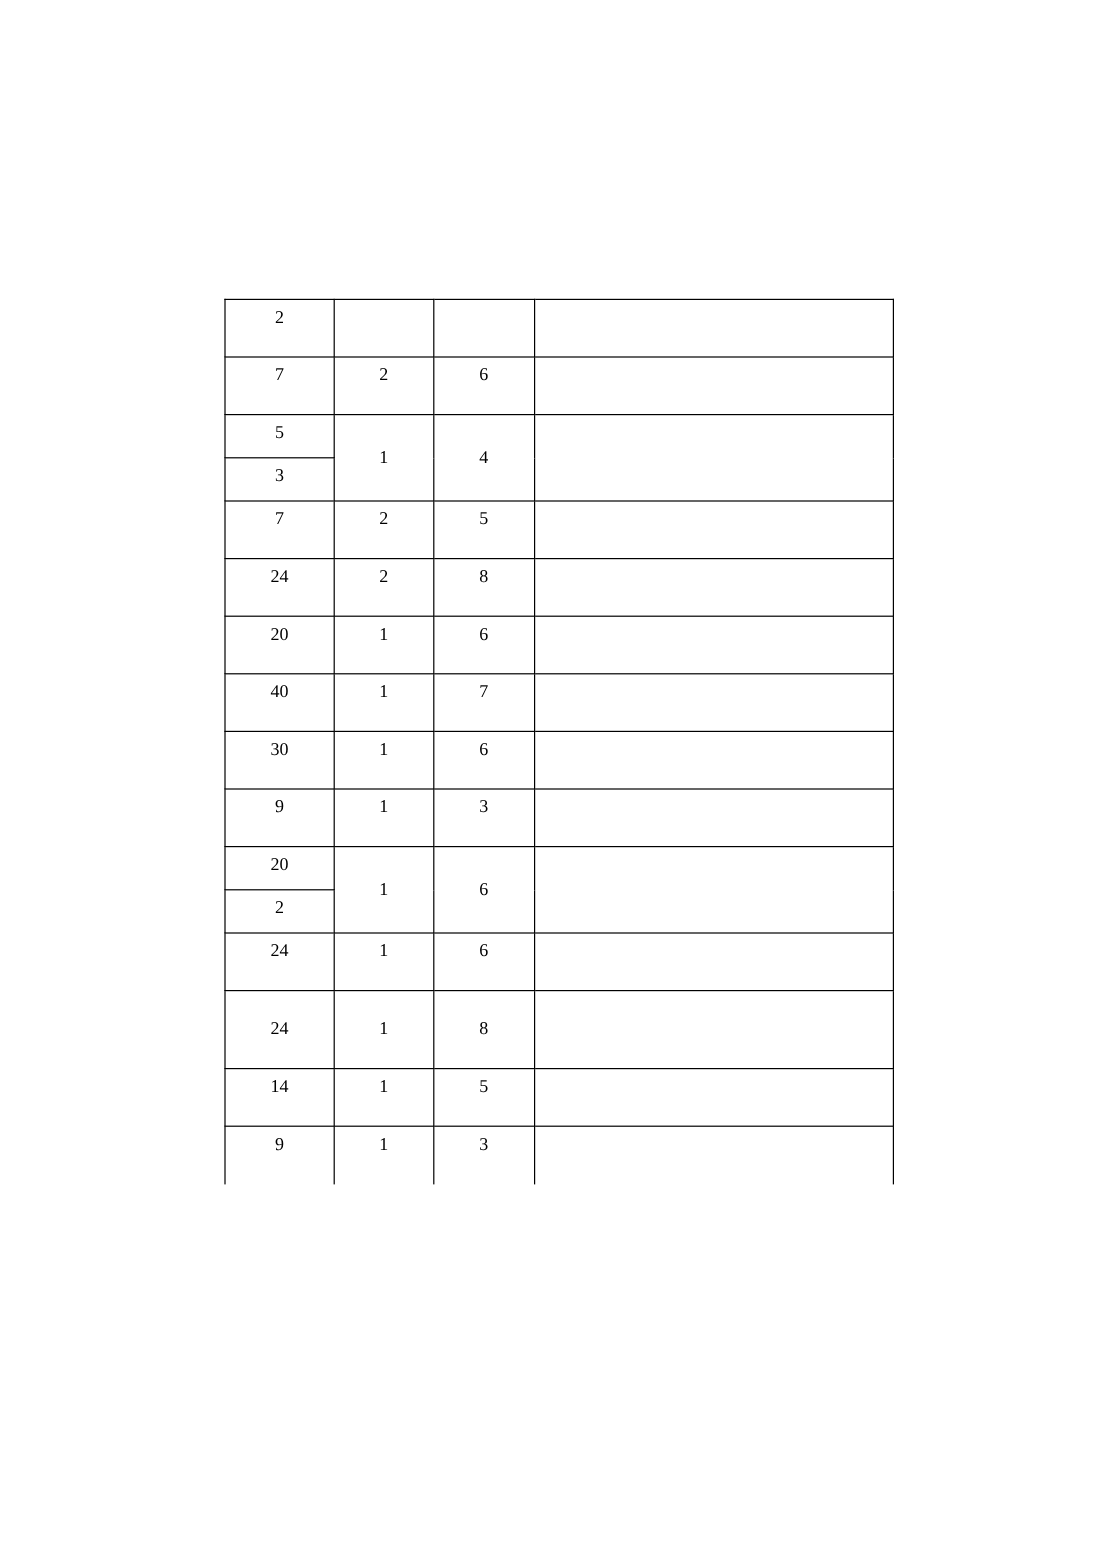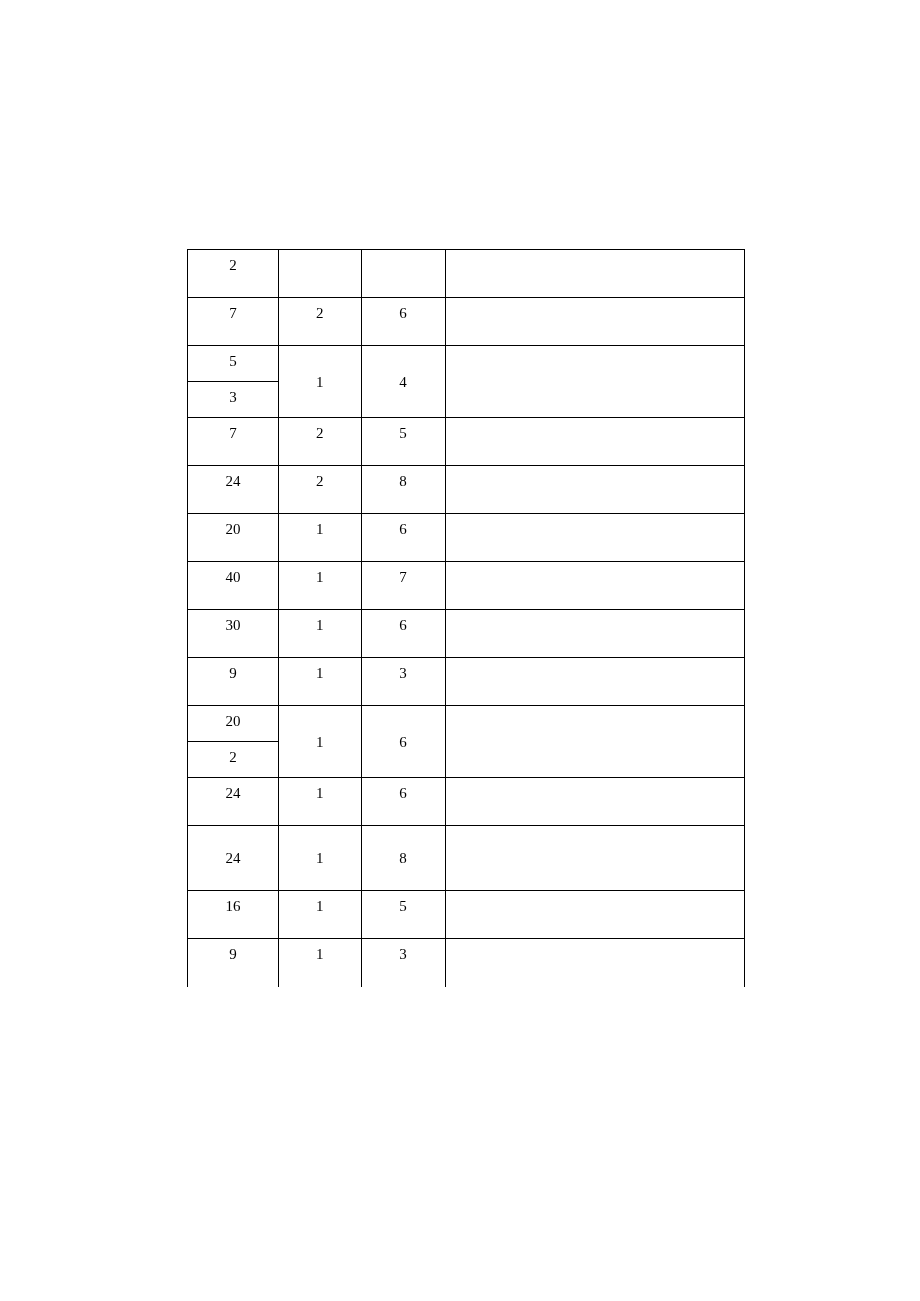--- a/index.html
+++ b/index.html
@@ -155,21 +155,21 @@
     </tr>
 
     <tr>
       <td class="col1 tall"><span class="num">24</span></td>
       <td class="col2 tall" style="vertical-align:middle;"><span class="num">1</span></td>
       <td class="col3 tall" style="vertical-align:middle;"><span class="num">8</span></td>
       <td class="col4 tall"><span class="num"></span></td>
     </tr>
 
     <tr>
-      <td class="col1 c1"><span class="num">16</span></td>
+      <td class="col1 c1"><span class="num">14</span></td>
       <td class="col2 c2"><span class="num">1</span></td>
       <td class="col3 c3"><span class="num">5</span></td>
       <td class="col4"><span class="num"></span></td>
     </tr>
 
     <tr class="last-row">
       <td class="col1 c1"><span class="num">9</span></td>
       <td class="col2 c2"><span class="num">1</span></td>
       <td class="col3 c3"><span class="num">3</span></td>
       <td class="col4"><span class="num"></span></td>

